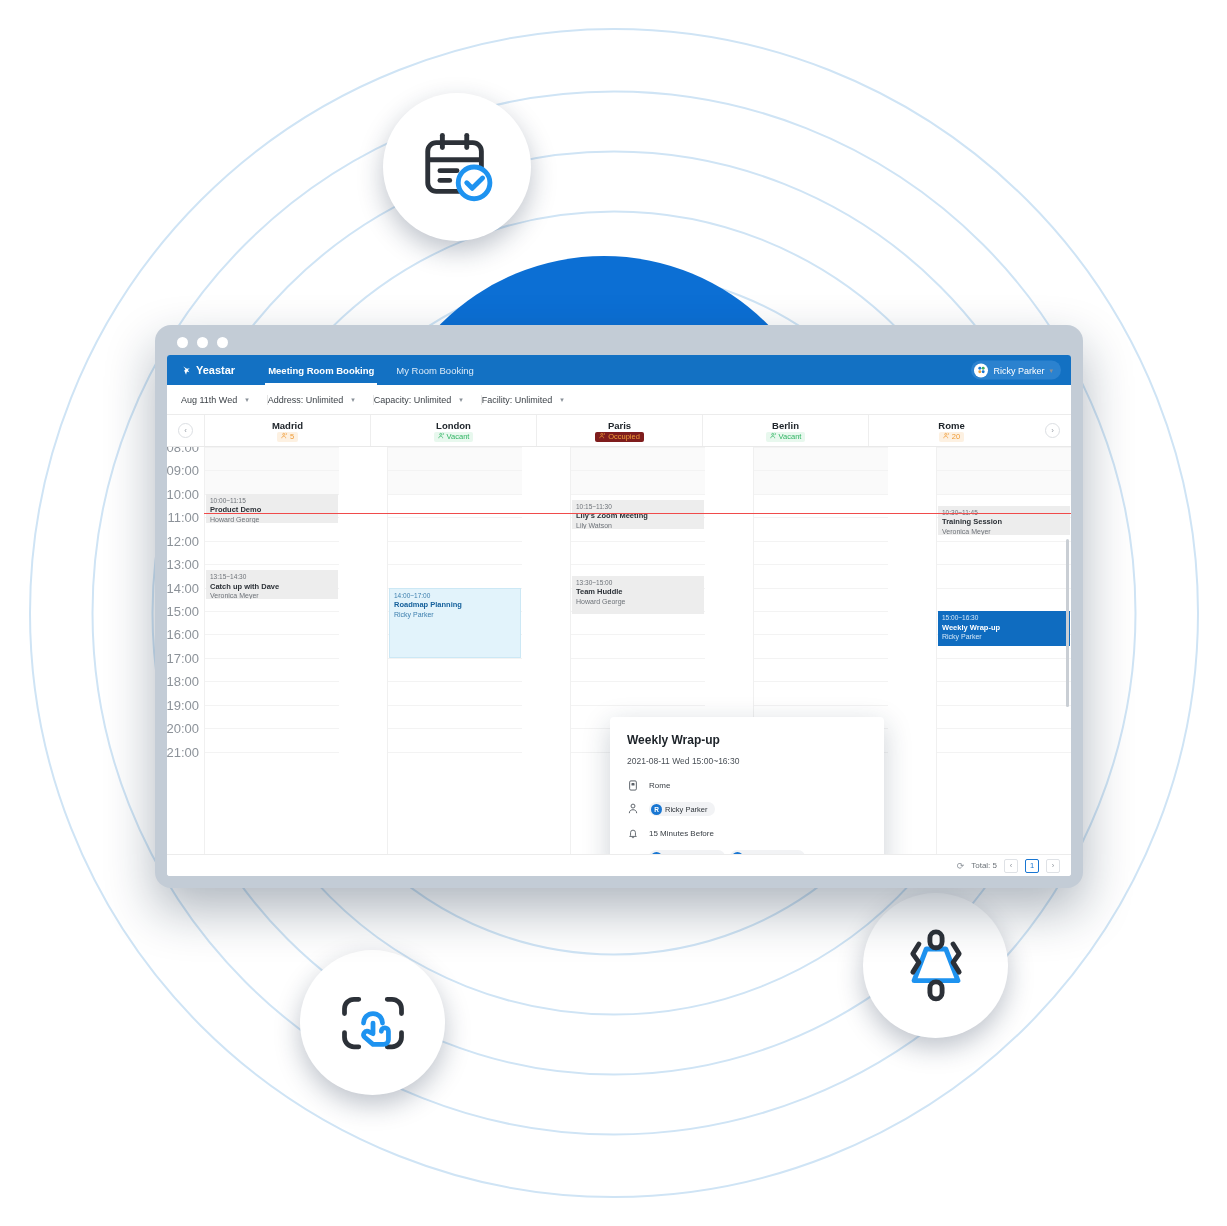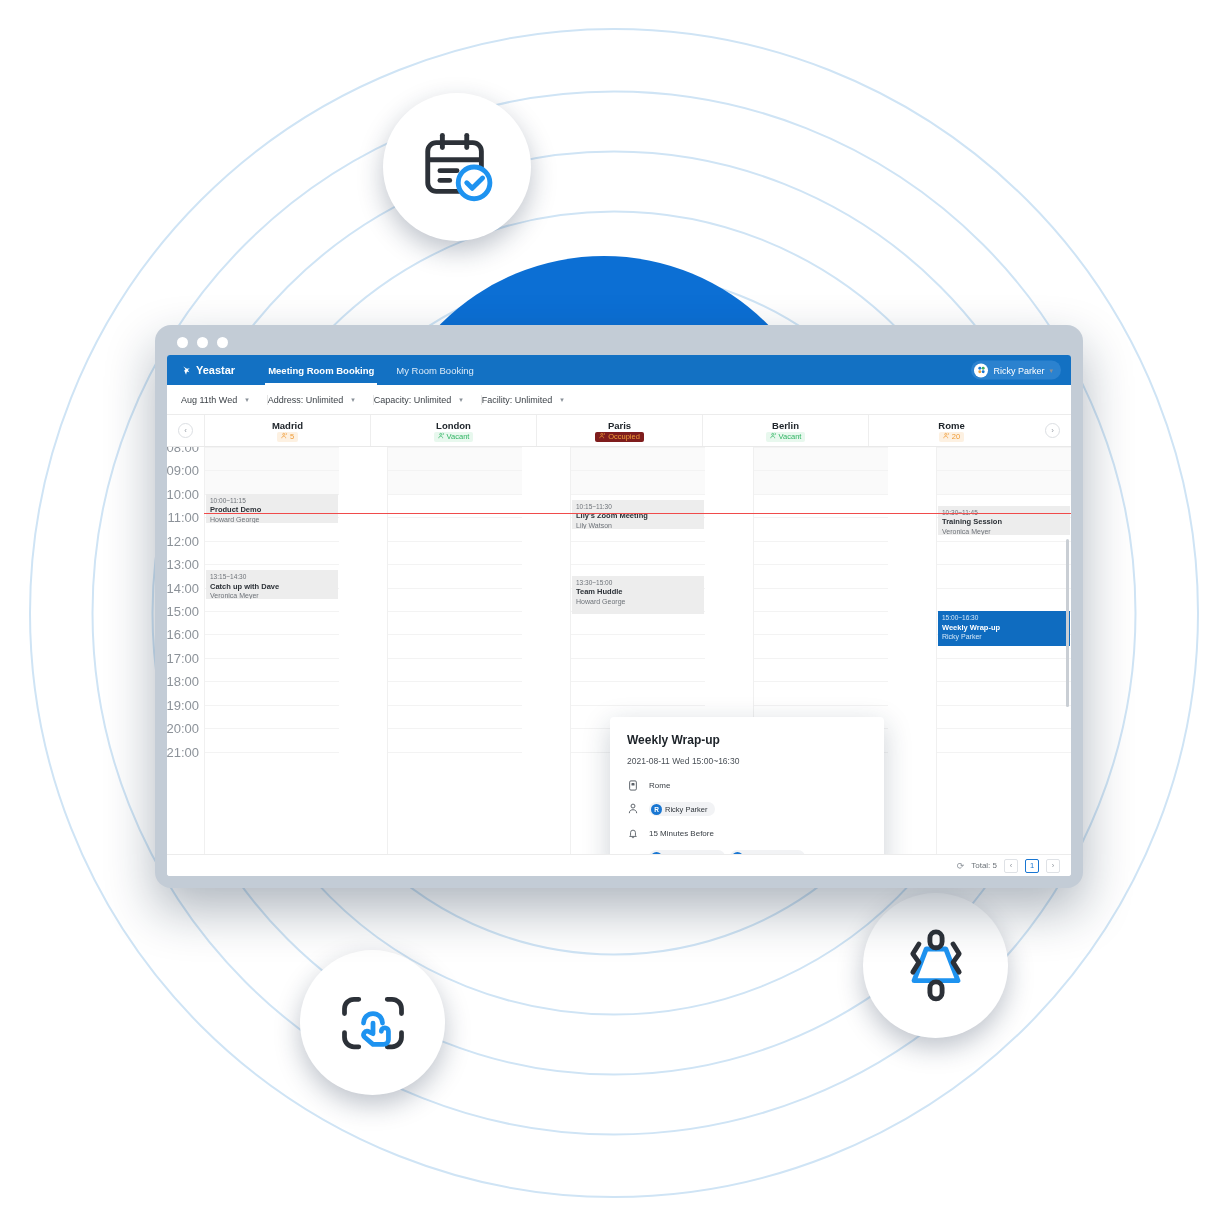--- a/index.html
+++ b/index.html
@@ -410,20 +410,25 @@
               <div class="hline" style="top: 93.7143px;"></div>
               <div class="hline" style="top: 117.143px;"></div>
               <div class="hline" style="top: 140.571px;"></div>
               <div class="hline" style="top: 164px;"></div>
               <div class="hline" style="top: 187.429px;"></div>
               <div class="hline" style="top: 210.857px;"></div>
               <div class="hline" style="top: 234.286px;"></div>
               <div class="hline" style="top: 257.714px;"></div>
               <div class="hline" style="top: 281.143px;"></div>
               <div class="hline" style="top: 304.571px;"></div>
+              <div class="event ev-light" style="top: 140.571px; height: 70.2857px;">
+                <div class="ev-time">14:00~17:00</div>
+                <div class="ev-title">Roadmap Planning</div>
+                <div class="ev-owner">Ricky Parker</div>
+              </div>
             </div>
             <div class="day-col">
               <div class="early-shade" style="height: 46.8571px;"></div>
               <div class="hline" style="top: 0px;"></div>
               <div class="hline" style="top: 23.4286px;"></div>
               <div class="hline" style="top: 46.8571px;"></div>
               <div class="hline" style="top: 70.2857px;"></div>
               <div class="hline" style="top: 93.7143px;"></div>
               <div class="hline" style="top: 117.143px;"></div>
               <div class="hline" style="top: 140.571px;"></div>

